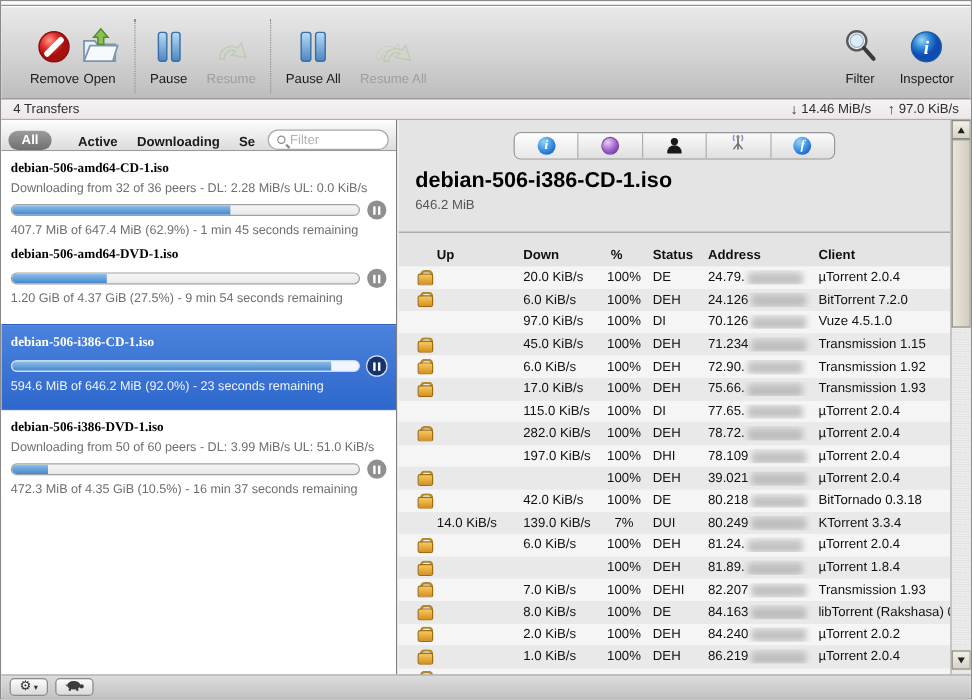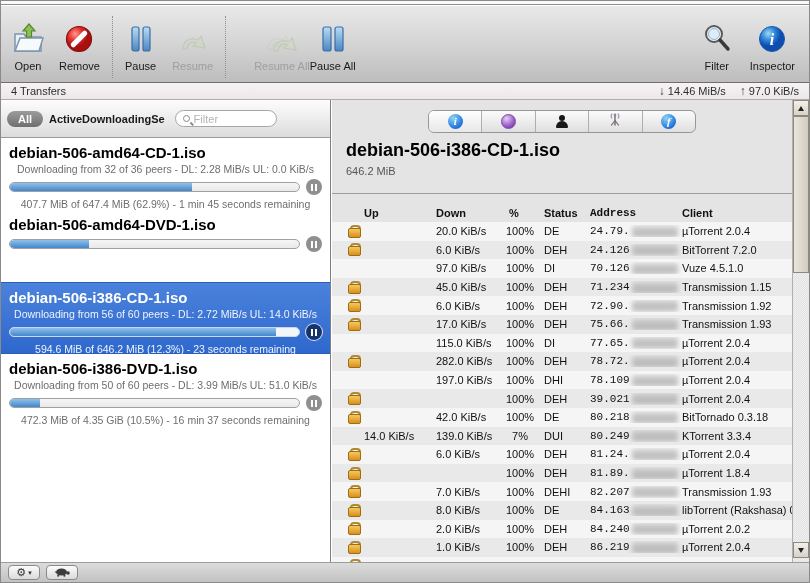--- a/index.html
+++ b/index.html
@@ -32,43 +32,43 @@
     display:flex;align-items:center;font-size:11px;color:#2e2e2e;padding:0 10px;
   }
   .statusbar .rates{margin-left:auto;display:flex;gap:14px;}
   .rate{display:flex;align-items:center;gap:3px;}
   .rarrow{font-weight:bold;font-size:12px;color:#3c3c3c;}
   
   .main{position:absolute;top:99px;left:0;right:0;bottom:20px;}
   .leftpanel{position:absolute;left:0;top:0;bottom:0;width:330px;background:#fff;border-right:1px solid #7f7f7f;overflow:hidden;}
   
   .filterbar{
-    height:38px;background:linear-gradient(#fdfdfd,#dcdcdc);
-    border-bottom:1px solid #9a9a9a;display:flex;align-items:center;
+    height:26px;background:linear-gradient(#fdfdfd,#dcdcdc);
+    border-bottom:1px solid #9a9a9a;display:flex;align-items:flex-end;
     font-size:11px;font-weight:bold;color:#1a1a1a;padding:0 6px;
   }
   .fpill{background:linear-gradient(#9c9c9c,#6f6f6f);color:#fff;border-radius:10px;padding:2px 11px;margin-right:6px;}
-  .ftab{margin-left:0;}
+  .ftab{margin-left:16px;}
   .fsearch{
     margin-left:10px;flex:1;max-width:102px;height:17px;border:1px solid #a6a6a6;border-radius:9px;
     background:#fff;display:flex;align-items:center;gap:4px;padding:0 7px;
   }
   .mag{width:7px;height:7px;border:1.6px solid #8a8a8a;border-radius:50%;position:relative;flex:none;}
   .mag::after{content:"";position:absolute;width:4px;height:1.6px;background:#8a8a8a;left:6px;top:7px;transform:rotate(45deg);}
   .fsearch input{border:none;outline:none;width:64px;font-size:11px;font-family:"Liberation Sans",sans-serif;color:#444;background:transparent;padding:0;}
   .fsearch input::placeholder{color:#b3b3b3;}
   
   .trow{height:72px;padding:7px 8px 0 8px;background:#fff;position:relative;}
   .trow.selected{
     background:linear-gradient(#4a82dc,#2f68cd);
     border-top:1px solid #2a5cb8;border-bottom:1px solid #2a5cb8;
     color:#fff;
   }
-  .tname{font-size:15px;font-weight:bold;color:#000;line-height:15px;white-space:nowrap;overflow:hidden;}
-  .tdetail,.tstatus{font-size:10.5px;color:#6e6e6e;margin-top:3px;white-space:nowrap;overflow:hidden;text-align:center;}
+  .tname{font-size:11px;font-weight:bold;color:#000;line-height:15px;white-space:nowrap;overflow:hidden;font-family:Liberation Serif, serif;}
+  .tdetail,.tstatus{font-size:10.5px;color:#6e6e6e;margin-top:3px;white-space:nowrap;overflow:hidden;}
   .trow.selected .tname{color:#fff;}
   .trow.selected .tdetail,.trow.selected .tstatus{color:#eef3fd;}
   .tprog{display:flex;align-items:center;gap:6px;margin-top:4px;}
   .bar{flex:1;height:10px;border:1px solid #a0a0a0;border-radius:5px;background:linear-gradient(#f6f6f6,#e9e9e9);overflow:hidden;}
   .trow.selected .bar{border-color:#c9d8f2;background:#f2f5fb;}
   .fill{height:100%;background:linear-gradient(#8fc0ea,#4487cc);border-radius:4px 0 0 4px;}
   .pcircle{width:16px;height:16px;border-radius:50%;background:#8f8f8f;position:relative;flex:none;}
   .pcircle::before,.pcircle::after{content:"";position:absolute;top:4.5px;width:2px;height:7px;background:#fff;}
   .pcircle::before{left:5px;}
   .pcircle::after{left:9px;}
@@ -104,21 +104,21 @@
   .phead{height:19px;margin-top:9px;font-weight:bold;}
   .prow{height:18.6px;}
   .prow.odd{background:#f5f5f5;}
   .prow.even{background:#e9e9e9;}
   .pc{white-space:nowrap;overflow:hidden;}
   .c-up,.c-down{padding-left:2px;}
   .c-pct{text-align:center;padding-right:4px;}
   .phead .c-pct{text-align:left;padding-left:5px;}
   .c-status{padding-left:4px;}
   .c-lock{display:flex;justify-content:center;}
-  .c-address{display:flex;align-items:center;font-family:Liberation Mono, monospace;}
+  .c-address{display:flex;align-items:center;}
   .blurpatch{width:46px;height:11px;margin-left:2px;border-radius:2px;flex:none;
     background:linear-gradient(#bdbdbd,#939393);filter:blur(2.5px);opacity:.65;}
   .lock{width:11px;height:13px;position:relative;display:inline-block;}
   .lock::before{content:"";position:absolute;top:0;left:2px;width:7px;height:8px;
     border:2px solid #b08a30;border-bottom:none;border-radius:4px 4px 0 0;}
   .lock::after{content:"";position:absolute;bottom:0;left:0;width:11px;height:8px;
     background:linear-gradient(#f6c85e,#d8901e);border:1px solid #a06c12;border-radius:2px;}
   
   .vscroll{position:absolute;right:0;top:0;bottom:0;width:17px;border-left:1px solid #b0b0b0;
     background:repeating-conic-gradient(#f2f2f2 0% 25%,#e0e0e0 0% 50%) 0 0/2px 2px;}
@@ -141,46 +141,46 @@
   .ddarrow{font-size:7px;color:#333;}
 </style>
 </head>
 <body>
 
 <div id="window">
 
   <div class="topstrip"></div>
 
   <div class="toolbar">
-    <div class="tbtn">
-      <span class="ico">
-        <svg width="34" height="34" viewBox="0 0 34 34">
-          <path d="M4 13 h9 l2 3 h15 v14 H4 z" fill="#e8f1fa" stroke="#7d95ad" stroke-width="1.5"></path>
-          <path d="M4 30 L9 17 h23 l-4 13 z" fill="#f6fafd" stroke="#7d95ad" stroke-width="1.5"></path>
-          <path d="M18 3 l6 7 h-3.5 v6 h-5 v-6 H12 z" fill="#8cc152" stroke="#55882e" stroke-width="1.2"></path>
-        </svg>
-      </span>
-      <span class="lbl">Open</span>
-    </div>
     <div class="tbtn" style="margin-left:14px">
       <span class="ico">
         <svg width="30" height="32" viewBox="0 0 30 30">
           <defs>
             <radialGradient id="rg" cx="35%" cy="30%">
               <stop offset="0%" stop-color="#ff9a8a"></stop>
                 <stop offset="55%" stop-color="#e33030"></stop>
                 <stop offset="100%" stop-color="#a80f0f"></stop>
             </radialGradient>
           </defs>
           <circle cx="15" cy="15" r="12.5" fill="url(#rg)" stroke="#8a0f0f" stroke-width="1.2"></circle>
           <rect x="4.5" y="12.5" width="21" height="5" rx="2.2" fill="#fff" transform="rotate(-45 15 15)"></rect>
         </svg>
       </span>
       <span class="lbl">Remove</span>
     </div>
+    <div class="tbtn">
+      <span class="ico">
+        <svg width="34" height="34" viewBox="0 0 34 34">
+          <path d="M4 13 h9 l2 3 h15 v14 H4 z" fill="#e8f1fa" stroke="#7d95ad" stroke-width="1.5"></path>
+          <path d="M4 30 L9 17 h23 l-4 13 z" fill="#f6fafd" stroke="#7d95ad" stroke-width="1.5"></path>
+          <path d="M18 3 l6 7 h-3.5 v6 h-5 v-6 H12 z" fill="#8cc152" stroke="#55882e" stroke-width="1.2"></path>
+        </svg>
+      </span>
+      <span class="lbl">Open</span>
+    </div>
     <div class="tsep"></div>
     <div class="tbtn">
       <span class="ico">
         <svg width="26" height="32" viewBox="0 0 26 30">
           <defs>
               <linearGradient id="bg1" x1="0" y1="0" x2="0" y2="1">
             <stop offset="0%" stop-color="#b8dcf4"></stop>
                 <stop offset="100%" stop-color="#4a86c4"></stop>
           </linearGradient>
             </defs>
@@ -192,37 +192,37 @@
     </div>
     <div class="tbtn disabled" style="margin-left:16px">
       <span class="ico">
         <svg width="32" height="30" viewBox="0 0 32 30">
           <path d="M6 24 a10 10 0 0 1 15 -9 l3 -4 4 12 -12 -2 3 -3.5 a6.5 6.5 0 0 0 -9 6.5 z" fill="#c8dcae" stroke="#a8c288" stroke-width="1.2"></path>
         </svg>
       </span>
       <span class="lbl">Resume</span>
     </div>
     <div class="tsep"></div>
+    <div class="tbtn">
+      <span class="ico">
+        <svg width="30" height="32" viewBox="0 0 30 30">
+          <rect x="5" y="3" width="8" height="24" rx="2" fill="url(#bg1)" stroke="#3a6ea5" stroke-width="1.2"></rect>
+          <rect x="17" y="3" width="8" height="24" rx="2" fill="url(#bg1)" stroke="#3a6ea5" stroke-width="1.2"></rect>
+        </svg>
+      </span>
+      <span class="lbl">Pause All</span>
+    </div>
     <div class="tbtn disabled" style="margin-left:16px">
       <span class="ico">
         <svg width="36" height="30" viewBox="0 0 36 30">
           <path d="M4 24 a10 10 0 0 1 15 -9 l3 -4 4 12 -12 -2 3 -3.5 a6.5 6.5 0 0 0 -9 6.5 z" fill="#cfe0ba" stroke="#b2c896" stroke-width="1" opacity=".7"></path>
           <path d="M10 26 a10 10 0 0 1 15 -9 l3 -4 4 12 -12 -2 3 -3.5 a6.5 6.5 0 0 0 -9 6.5 z" fill="#c8dcae" stroke="#a8c288" stroke-width="1.2"></path>
         </svg>
       </span>
       <span class="lbl">Resume All</span>
-    </div>
-    <div class="tbtn">
-      <span class="ico">
-        <svg width="30" height="32" viewBox="0 0 30 30">
-          <rect x="5" y="3" width="8" height="24" rx="2" fill="url(#bg1)" stroke="#3a6ea5" stroke-width="1.2"></rect>
-          <rect x="17" y="3" width="8" height="24" rx="2" fill="url(#bg1)" stroke="#3a6ea5" stroke-width="1.2"></rect>
-        </svg>
-      </span>
-      <span class="lbl">Pause All</span>
     </div>
     <div class="tspacer"></div>
     <div class="tbtn">
       <span class="ico">
         <svg width="30" height="34" viewBox="0 0 30 32">
           <circle cx="12" cy="12" r="8" fill="#f0f7fc" stroke="#5a5a5a" stroke-width="2"></circle>
           <circle cx="12" cy="12" r="5.5" fill="#dcedf8" stroke="#9ab4c8" stroke-width="1"></circle>
           <line x1="18" y1="18" x2="26" y2="27" stroke="#3a3a3a" stroke-width="3.4" stroke-linecap="round"></line>
         </svg>
       </span>
@@ -289,32 +289,32 @@
         </div>
 
         <div class="trow">
           <div class="tname">debian-506-amd64-DVD-1.iso</div>
           <div class="tprog">
             <div class="bar">
                 <div class="fill" style="width: 27.5%;"></div>
               </div>
             <div class="pcircle"></div>
           </div>
+          <div class="tstatus">1.20 GiB of 4.37 GiB (27.5%) - 9 min 54 seconds remaining</div>
         </div>
 
         <div class="trow selected">
           <div class="tname">debian-506-i386-CD-1.iso</div>
-          <div class="tdetail">Downloading from 56 of 60 peers - DL: 2.72 MiB/s UL: 14.0 KiB/s</div>
           <div class="tprog">
             <div class="bar">
                 <div class="fill" style="width: 92%;"></div>
               </div>
             <div class="pcircle"></div>
           </div>
-          <div class="tstatus">594.6 MiB of 646.2 MiB (12.3%) - 23 seconds remaining</div>
+          <div class="tstatus">594.6 MiB of 646.2 MiB (92.0%) - 23 seconds remaining</div>
         </div>
 
         <div class="trow">
           <div class="tname">debian-506-i386-DVD-1.iso</div>
           <div class="tdetail">Downloading from 50 of 60 peers - DL: 3.99 MiB/s UL: 51.0 KiB/s</div>
           <div class="tprog">
             <div class="bar">
                 <div class="fill" style="width: 10.5%;"></div>
               </div>
             <div class="pcircle"></div>

